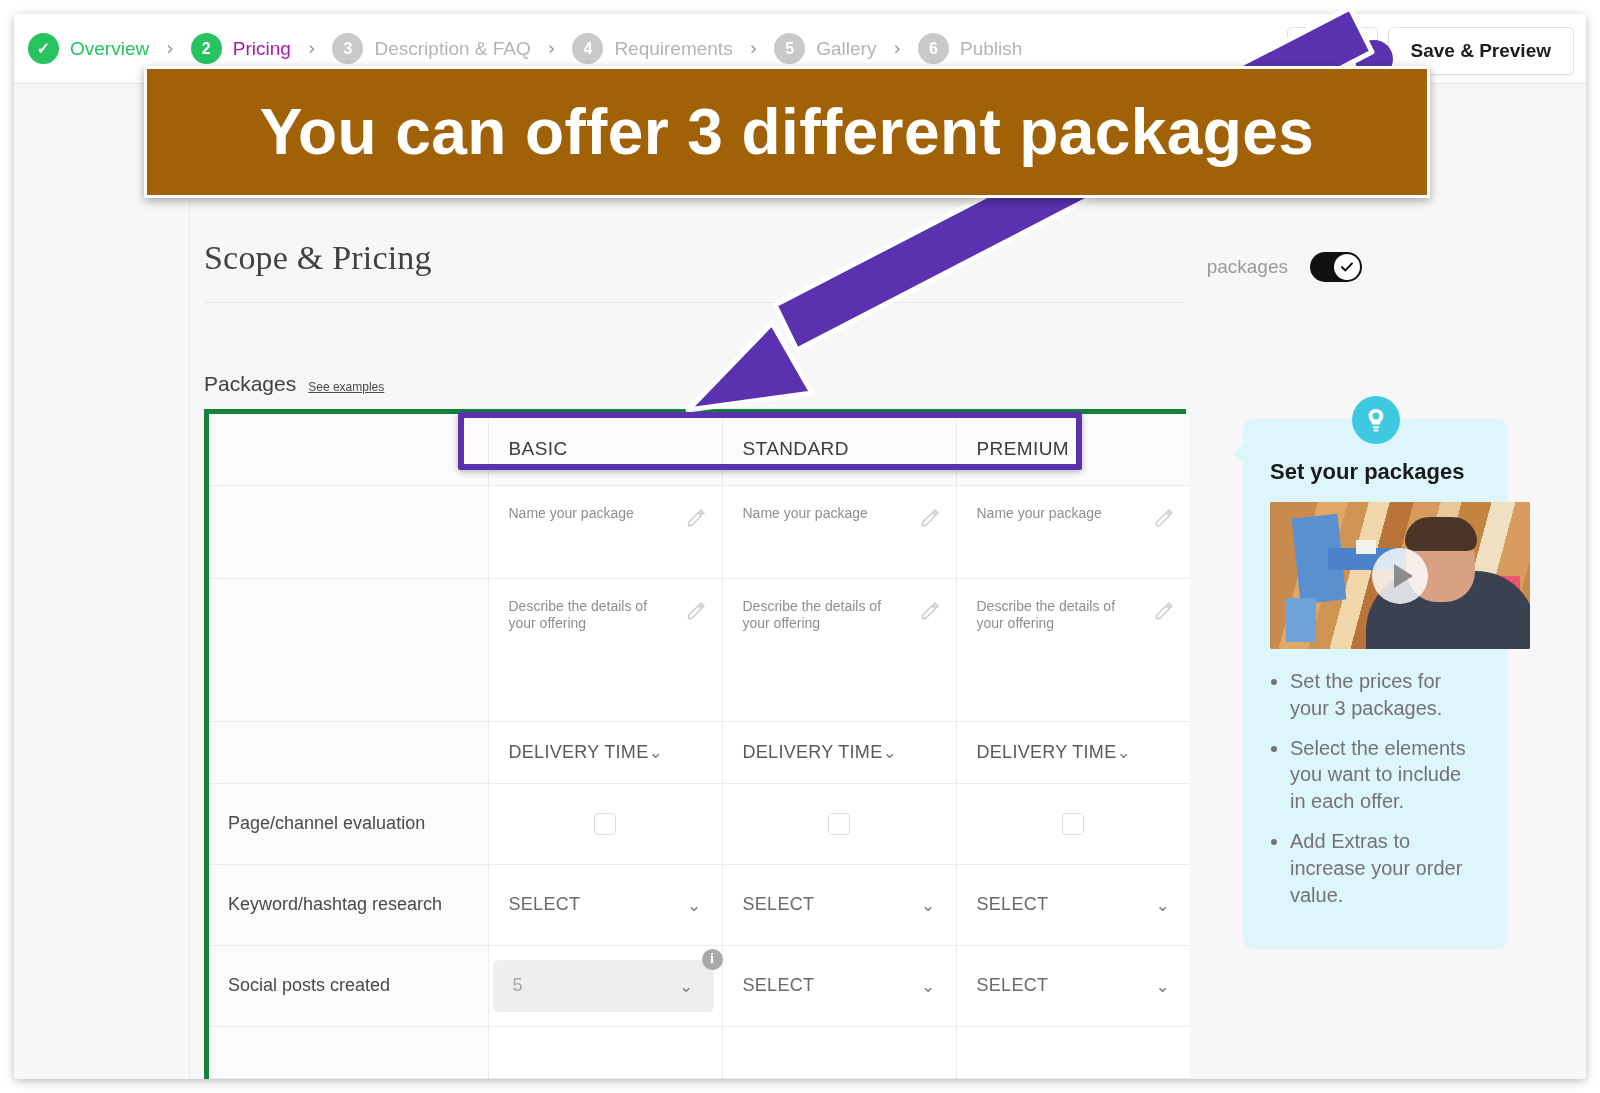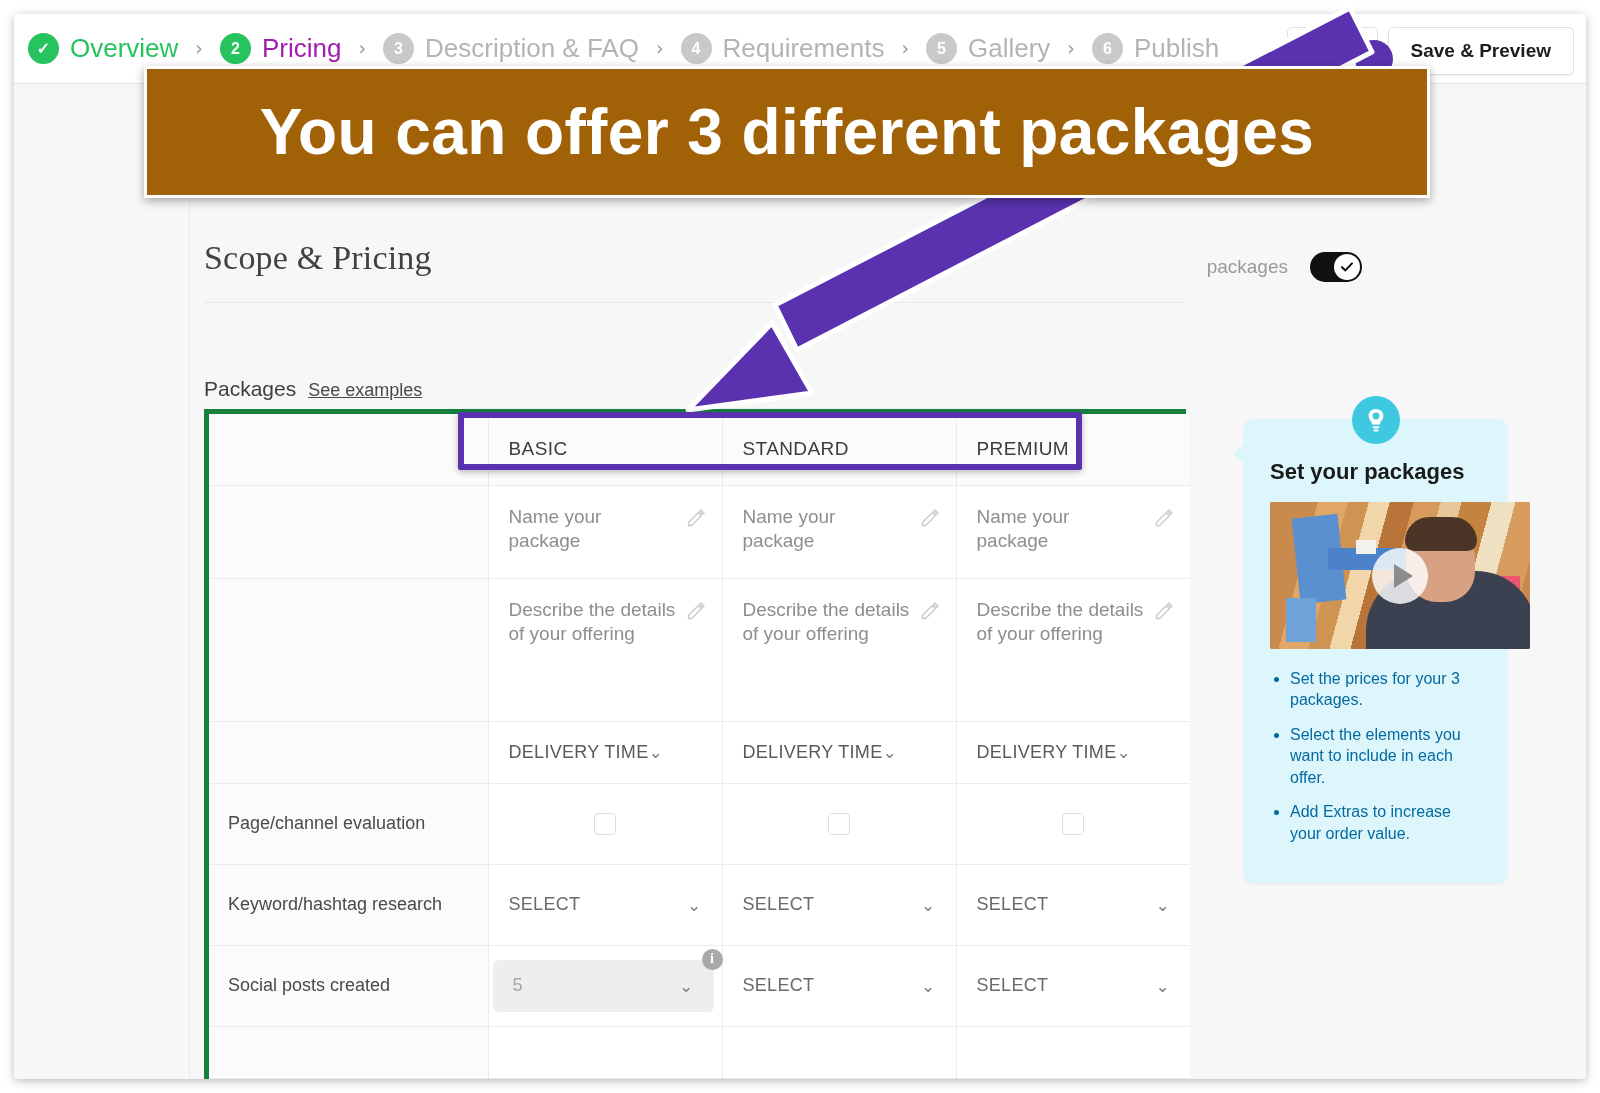--- a/index.html
+++ b/index.html
@@ -41,21 +41,21 @@
   .step { display: flex; align-items: center; gap: 11px; }
   .step-badge {
     width: 31px; height: 31px; border-radius: 50%;
     background: #c9c9c9; color: #ffffff;
     font-size: 16px; font-weight: bold;
     display: flex; align-items: center; justify-content: center;
     flex: none;
   }
   .step-badge.done { background: #26c35e; }
   .step-badge.current { background: #26c35e; }
-  .step-label { font-size: 26px; color: #b4b4b4; white-space: nowrap; }
+  .step-label { font-size: 19px; color: #b4b4b4; white-space: nowrap; }
   .step.done .step-label { color: #26c35e; }
   .step.current .step-label { color: #a21caf; font-weight: normal; }
   .chev {
     color: #9b9b9b; font-size: 19px; margin: 0 17px;
     font-family: "DejaVu Sans", sans-serif; line-height: 1;
   }
   .step-actions {
     position: absolute; right: 12px; top: 13px;
     display: flex; gap: 10px; align-items: center; text-align: right;
   }
@@ -114,21 +114,21 @@
     background: #ffffff;
     display: flex; align-items: center; justify-content: center;
   }
   .switch .knob svg { display: block; }
   .pk-row {
     position: absolute; left: 14px; top: 275px;
     display: flex; align-items: baseline; gap: 12px;
   }
   .pk-title { font-size: 21px; color: #3f3f3f; }
   .pk-link {
-    font-size: 18px; color: #4a4a4a;
+    font-size: 12px; color: #4a4a4a;
     text-decoration: underline; cursor: pointer; margin-top: 21px;
   }
   
   .ptable {
     position: absolute; left: 14px; top: 325px;
     width: 982px;
     background: #fbfbfb;
     border: 5px solid #15803d;
     border-collapse: collapse;
   }
@@ -155,21 +155,21 @@
     padding-left: 20px;
   }
   tr.namerow td { height: 93px; }
   tr.descrow td { height: 143px; }
   tr.delivrow td { height: 62px; vertical-align: middle; }
   tr.checkrow td { height: 81px; vertical-align: middle; }
   tr.selrow td { height: 81px; vertical-align: middle; }
   tr.lastrow td { height: 52px; }
   .cellpad { position: relative; padding: 19px 44px 0 20px; }
   .ph {
-    font-size: 19px; color: #8e8e8e; line-height: 1.28;
+    font-size: 14px; color: #8e8e8e; line-height: 1.28;
   }
   .pencil {
     position: absolute; right: 16px; top: 22px;
     width: 20px; height: 20px; opacity: .45;
   }
   .deliv {
     display: flex; align-items: center; justify-content: flex-start;
     padding: 0 20px 0 20px;
     font-size: 18px; color: #5a5a5a; letter-spacing: .3px;
   }
@@ -292,21 +292,21 @@
   }
   .thumb .play .tri {
     width: 0; height: 0;
     border-left: 19px solid #8c8c8c;
     border-top: 12px solid transparent;
     border-bottom: 12px solid transparent;
     margin-left: 6px;
   }
   .tip-list { margin: 19px 0 0 0; padding-left: 20px; }
   .tip-list li {
-    font-size: 16px; color: #0369a1; line-height: 1.34;
+    font-size: 20px; color: #737373; line-height: 1.34;
     margin-bottom: 13px;
   }
   
   .banner {
     position: absolute;
     left: 144px; top: 66px;
     width: 1286px; height: 132px;
     background: #a16207;
     border: 3px solid #ffffff;
     box-shadow: 0 3px 9px rgba(0,0,0,0.33);

